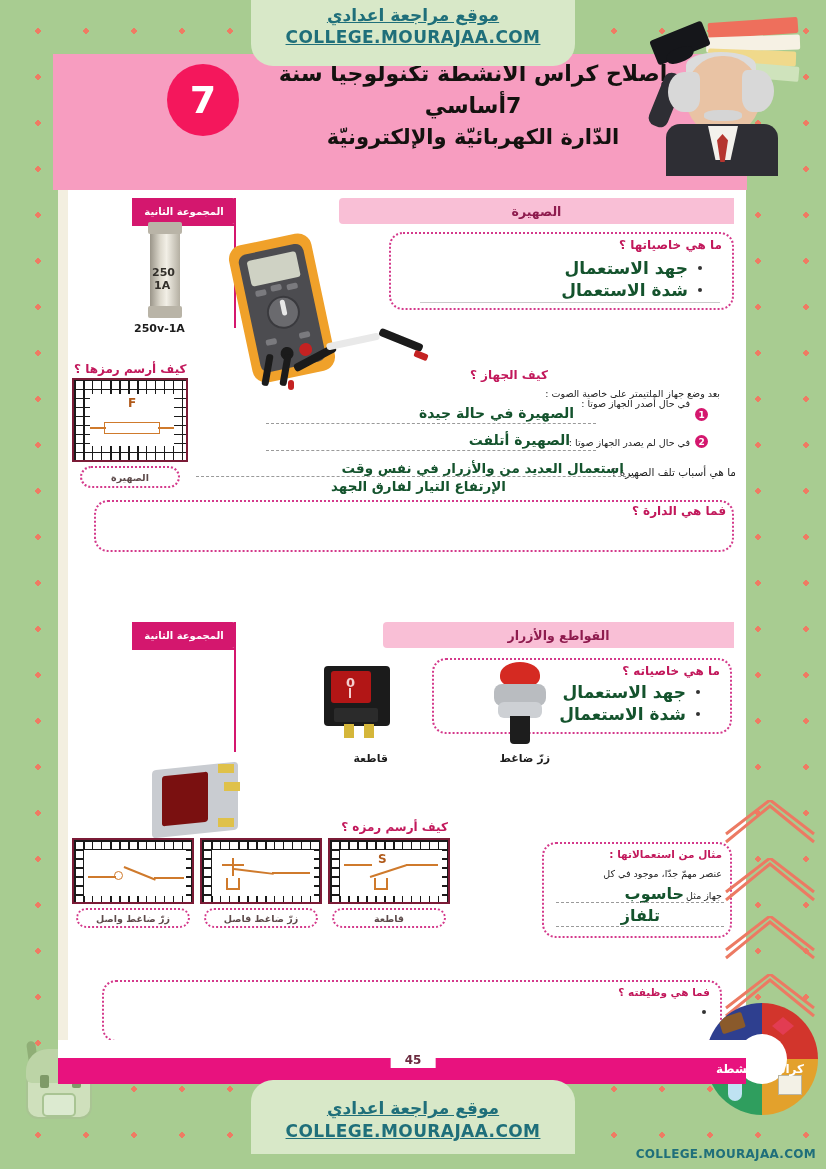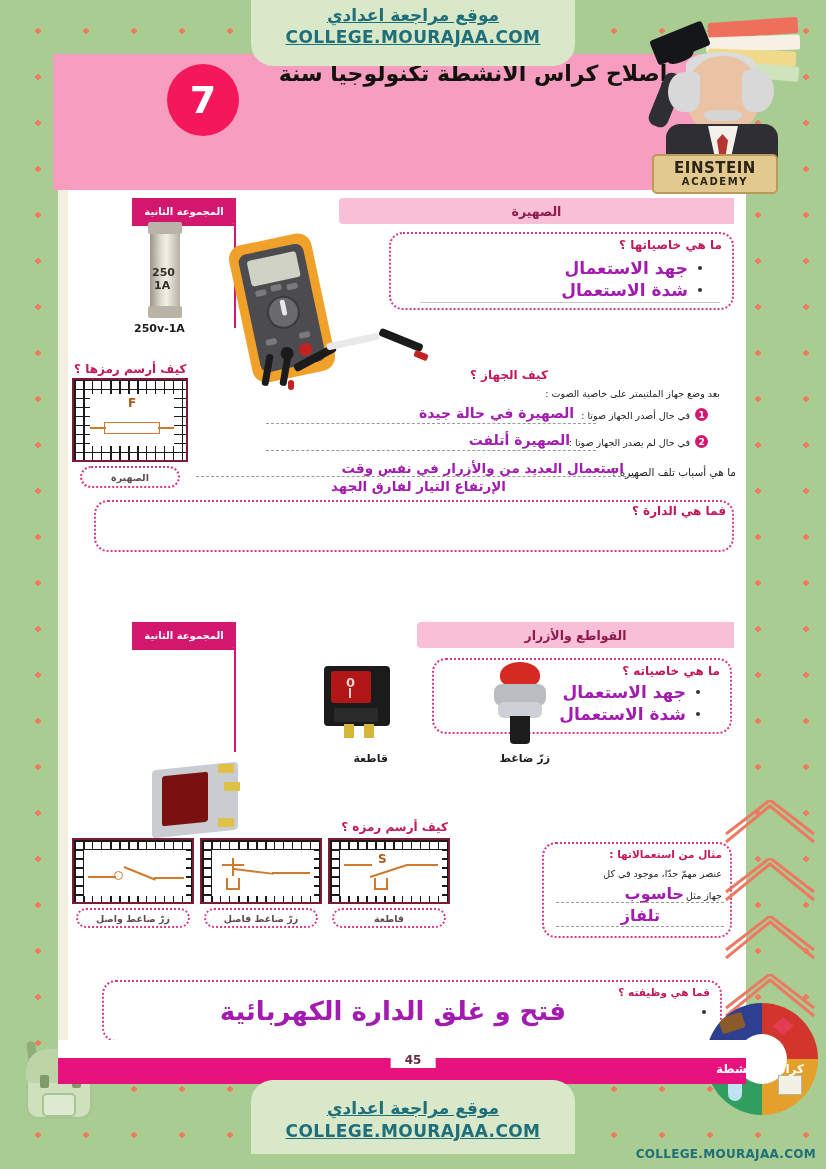--- a/index.html
+++ b/index.html
@@ -114,21 +114,21 @@
 
   
   .dash-box {
     position: absolute;
     border: 2px dotted #d4398b;
     border-radius: 14px;
     background: #fff;
   }
   .q-label { position: absolute; color: #c2185b; font-size: 12px; font-weight: bold; text-align: right; }
   .q-label-sm { position: absolute; color: #c2185b; font-size: 10.5px; font-weight: bold; }
-  .ans-red { position: absolute; color: #a21caf; font-weight: bold; }
+  .ans-red { position: absolute; color: #14532d; font-weight: bold; }
   .bullet { position: absolute; width: 4px; height: 4px; border-radius: 50%; background: #333; }
   .dark-txt { position: absolute; color: #1c1c1c; font-size: 9.5px; }
   .num-badge {
     position: absolute; width: 13px; height: 13px; border-radius: 50%;
     background: #d4176e; color: #fff; font-size: 9px; font-weight: bold;
     display: flex; align-items: center; justify-content: center;
   }
   .dot-line { position: absolute; border-bottom: 1px dashed #9a9a9a; }
   .solid-line { position: absolute; border-bottom: 1px solid #c9c9c9; }
 
@@ -213,44 +213,42 @@
   <div class="ar">موقع مراجعة اعدادي</div>
   <div class="url">COLLEGE.MOURAJAA.COM</div>
 </div>
 
 <div class="title-banner"></div>
 
 <div class="lesson-badge">7</div>
 
 <div class="title-text">
   <div>إصلاح كراس الانشطة تكنولوجيا سنة</div>
+  <div>7أساسي</div>
+  <div class="l3">الدّارة الكهربائيّة والإلكترونيّة</div>
 </div>
 
 <div class="mascot">
   <div class="books">
     <div class="book bk1"></div>
       <div class="book bk2"></div>
     <div class="book bk3"></div>
       <div class="book bk4"></div>
   </div>
   <div class="arm-up"></div>
   <div class="cap"></div>
   <div class="cap-b"></div>
   <div class="hair-top"></div>
   <div class="einstein-head"></div>
   <div class="hair-l"></div>
     <div class="hair-r"></div>
   <div class="stache"></div>
   <div class="body-suit"></div>
     <div class="shirt"></div>
     <div class="tie"></div>
-  <div class="plaque">
-    <div class="p1">EINSTEIN</div>
-    <div class="p2">ACADEMY</div>
-  </div>
 </div>
 
 <div class="sheet">
   <div class="sheet-edge"></div>
 
   <div class="sec-title" style="right:12px; top:8px; width:395px;">
     <span>الصهيرة</span>
   </div>
   <div class="sec-group" style="right:0px; top:8px; width:0px;"></div>
   <div class="sec-group" style="left:74px; top:8px; width:104px;">
@@ -312,38 +310,38 @@
     </div>
   </div>
   <div class="pill" style="left:22px; top:276px; width:100px; height:22px;">
     <span>الصهيرة</span>
   </div>
 
   <div class="q-label" style="right:198px; top:178px;">كيف الجهاز ؟</div>
   <div class="dark-txt" style="right:26px; top:198px;">بعد وضع جهاز الملتيمتر على خاصية الصوت :</div>
 
   <div class="num-badge" style="right:38px; top:218px;">1</div>
-  <div class="dark-txt" style="right:56px; top:220px;">في حال أصدر الجهاز صوتا :</div>
+  <div class="dark-txt" style="right:56px; top:208px;">في حال أصدر الجهاز صوتا :</div>
   <div class="ans-red" style="right:172px; top:215px; font-size:14px;">الصهيرة في حالة جيدة</div>
   <div class="dot-line" style="right:150px; top:233px; width:330px;"></div>
 
   <div class="num-badge" style="right:38px; top:245px;">2</div>
   <div class="dark-txt" style="right:56px; top:247px;">في حال لم يصدر الجهاز صوتا :</div>
   <div class="ans-red" style="right:176px; top:242px; font-size:14px;">الصهيرة أتلفت</div>
   <div class="dot-line" style="right:150px; top:260px; width:330px;"></div>
 
   <div class="dark-txt" style="right:10px; top:276px; font-size:10.5px;">ما هي أسباب تلف الصهيرة ؟</div>
   <div class="ans-red" style="right:122px; top:270px; font-size:13.5px;">استعمال العديد من والأزرار في نفس وقت</div>
   <div class="ans-red" style="right:240px; top:288px; font-size:13.5px;">الإرتفاع التيار لفارق الجهد</div>
   <div class="dot-line" style="right:110px; top:286px; width:440px;"></div>
 
   <div class="dash-box" style="right:12px; top:310px; width:640px; height:52px;"></div>
   <div class="q-label" style="right:20px; top:314px;">فما هي الدارة ؟</div>
 
-  <div class="sec-title" style="right:12px; top:432px; width:317px;">
+  <div class="sec-title" style="right:12px; top:432px; width:351px;">
     <span>القواطع والأزرار</span>
   </div>
   <div class="sec-group" style="left:74px; top:432px; width:104px;">
     <span>المجموعة الثانية</span>
   </div>
   <div class="sec-rule" style="left:74px; top:458px; width:104px;"></div>
   <div class="sec-vrule" style="left:176px; top:432px; height:130px;"></div>
 
   <div class="dash-box" style="right:14px; top:468px; width:300px; height:76px;"></div>
   <div class="q-label" style="right:26px; top:474px;">ما هي خاصياته ؟</div>
@@ -429,21 +427,20 @@
   <div class="dark-txt" style="right:24px; top:678px;">عنصر مهمّ جدّا، موجود في كل</div>
   <div class="dark-txt" style="right:24px; top:700px;">جهاز مثل</div>
   <div class="ans-red" style="right:62px; top:694px; font-size:16px;">حاسوب</div>
   <div class="ans-red" style="right:86px; top:716px; font-size:16px;">تلفاز</div>
   <div class="dot-line" style="right:22px; top:712px; width:168px;"></div>
   <div class="dot-line" style="right:22px; top:736px; width:168px;"></div>
 
   <div class="dash-box" style="right:24px; top:790px; width:620px; height:62px;"></div>
   <div class="q-label-sm" style="right:36px; top:796px;">فما هي وظيفته ؟</div>
   <div class="bullet" style="right:40px; top:820px;"></div>
-  <div class="ans-red" style="right:180px; top:806px; font-size:26px;">فتح و غلق الدارة الكهربائية</div>
 </div>
 
 <div class="chev" style="right:8px; top:800px;">
   <svg width="96" height="46" viewBox="0 0 96 46">
       <path d="M4 42 L48 6 L92 42" fill="none" stroke="#ec7a63" stroke-width="3"></path>
       <path d="M4 34 L48 0 L92 34" fill="none" stroke="#ec7a63" stroke-width="3"></path>
     </svg>
 </div>
 <div class="chev" style="right:8px; top:858px;">
   <svg width="96" height="46" viewBox="0 0 96 46">

